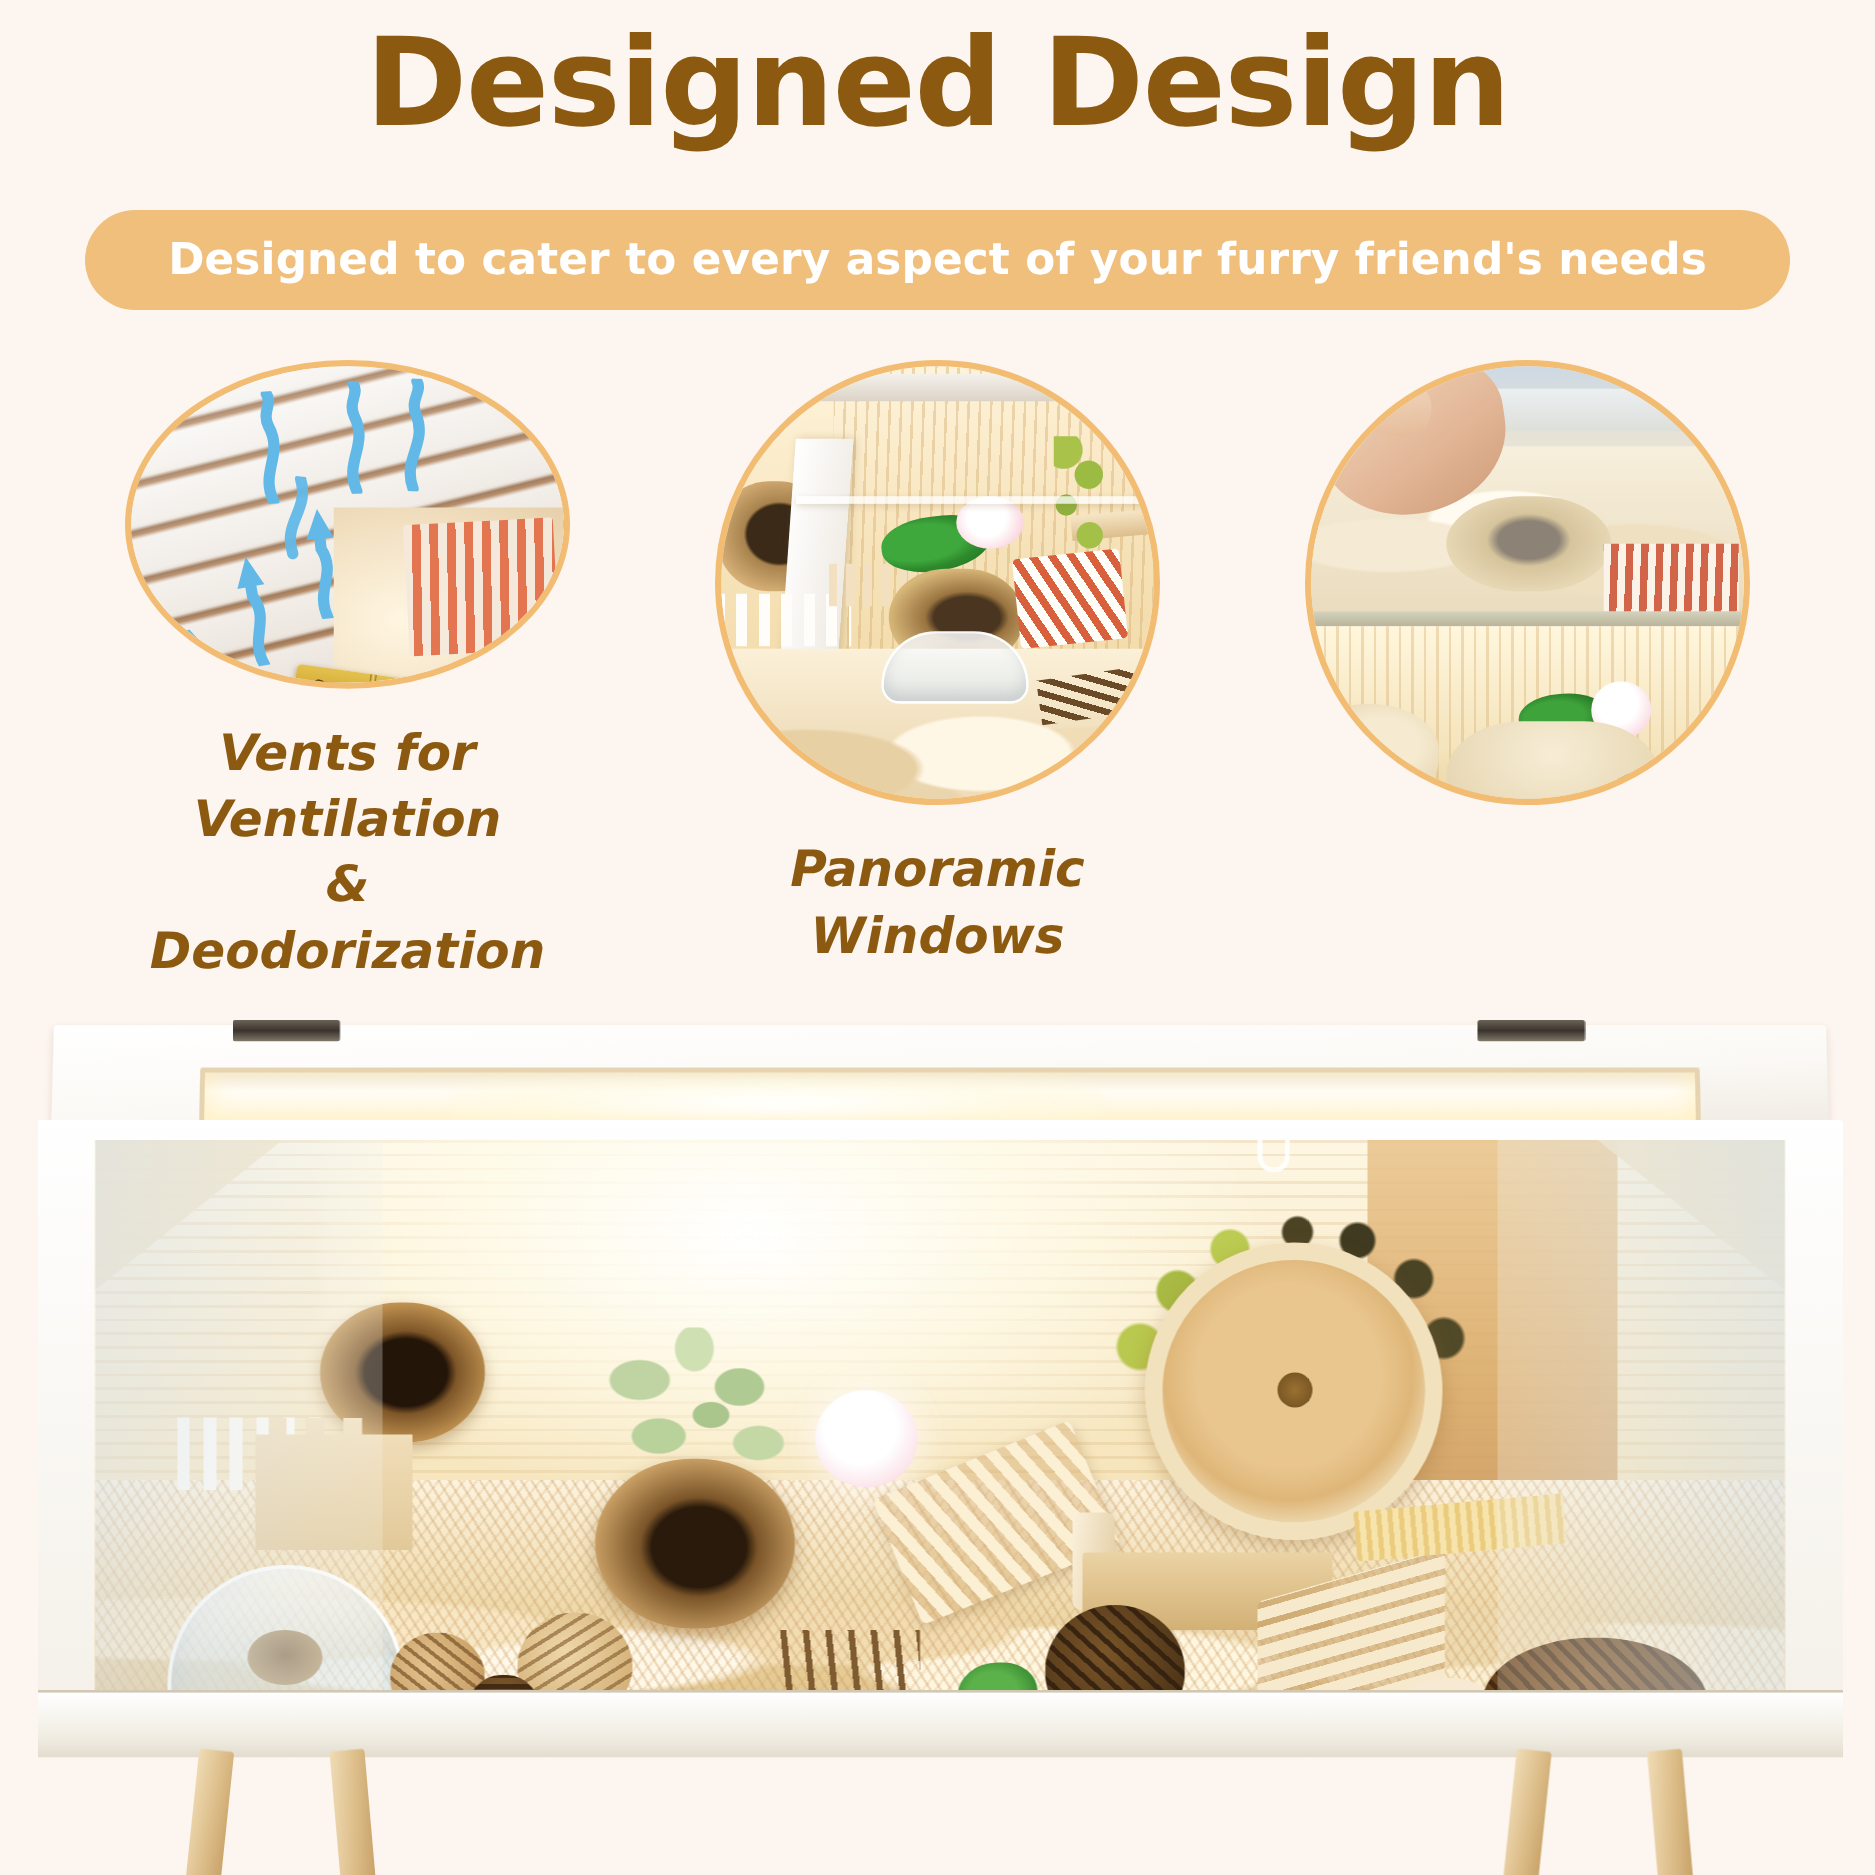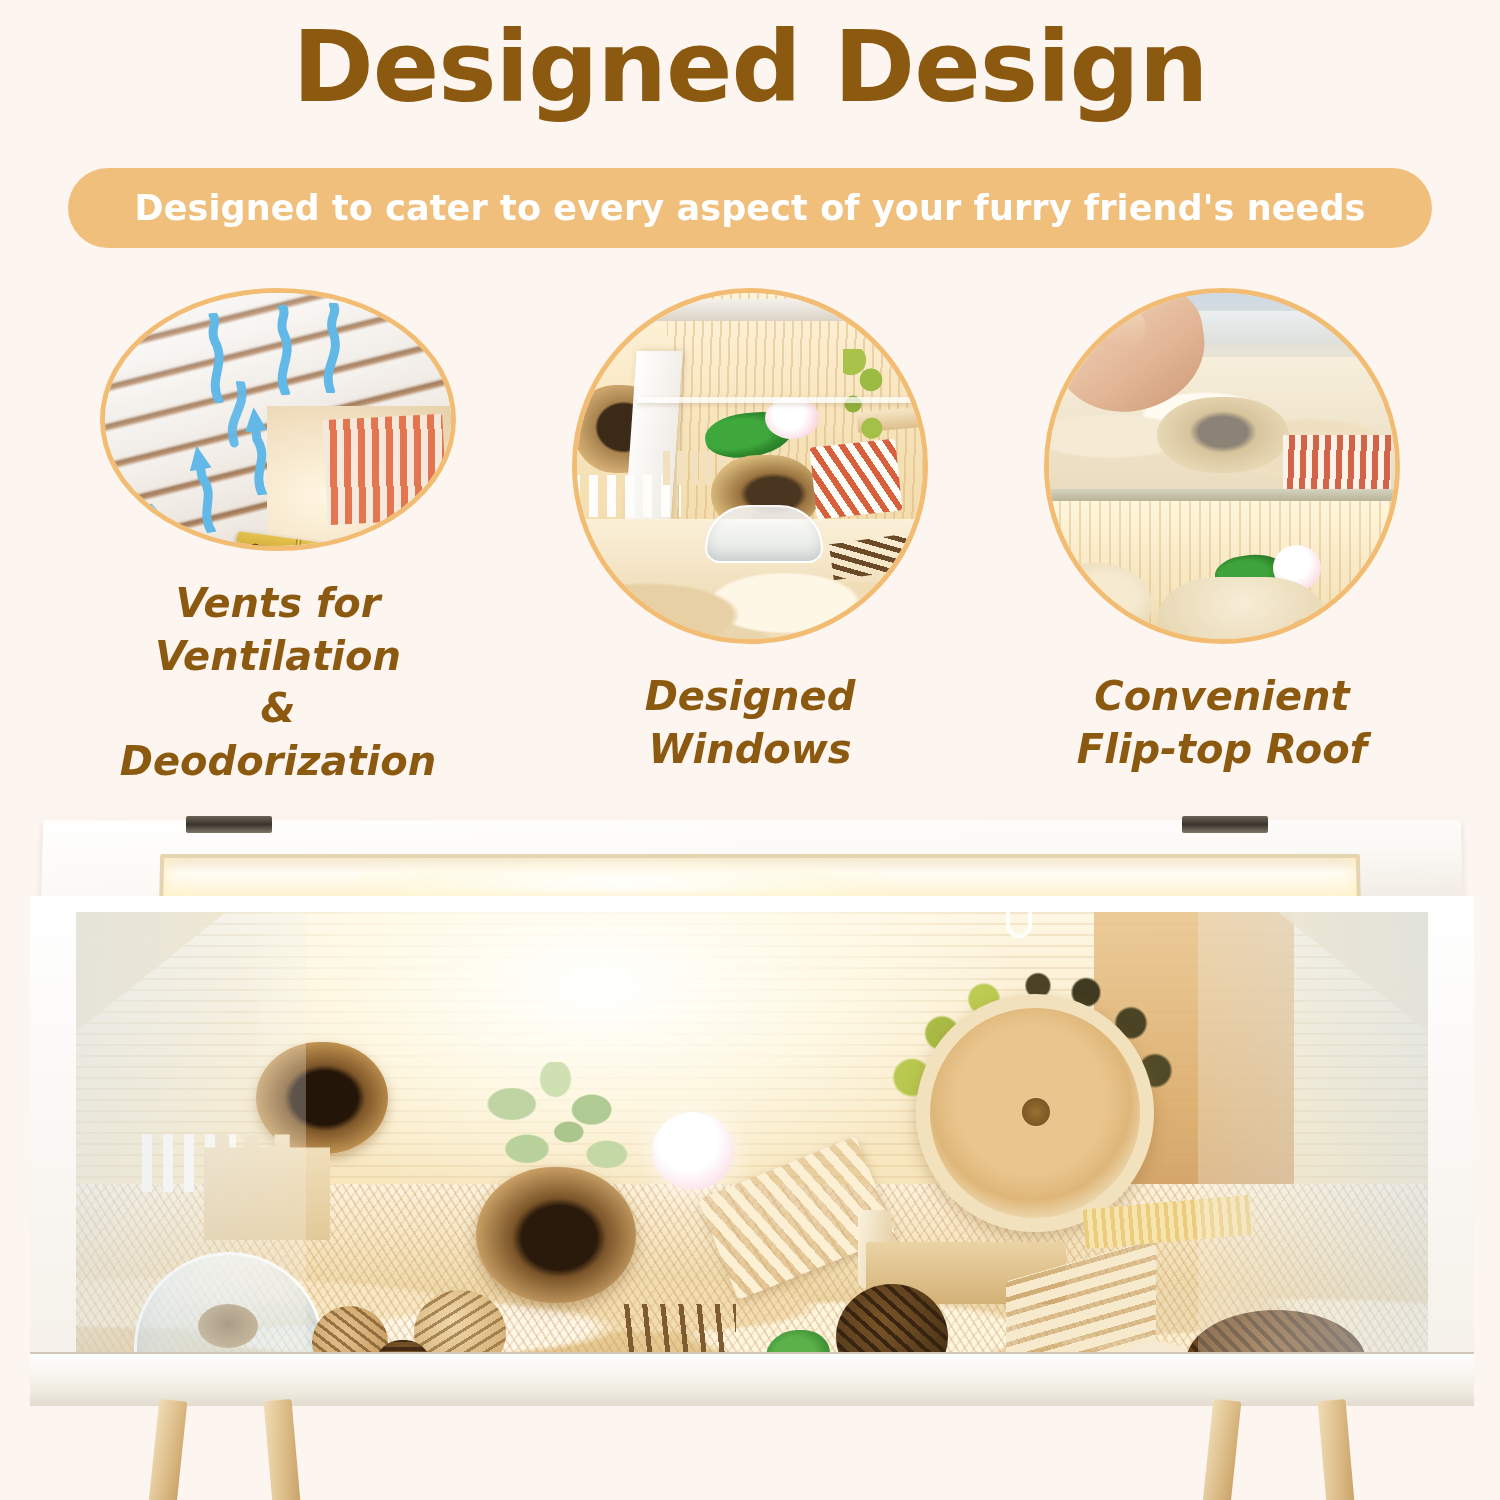--- a/index.html
+++ b/index.html
@@ -617,21 +617,21 @@
         <div class="c2-leaf"></div>
         <div class="c2-flower"></div>
         <div class="c2-basket"></div>
         <div class="c2-ladder"></div>
         <div class="c2-glassline"></div>
         <div class="c2-bedding"></div>
         <div class="c2-dome"></div>
         <div class="c2-sticks"></div>
       </div>
     </div>
-    <div class="feature-label">Designed
+    <div class="feature-label">Panoramic
 Windows</div>
   </div>
 
   <div class="feature">
     <div class="circle-wrap">
       <div class="circle-inner">
         <div class="c3-top"></div>
         <div class="c3-lid"></div>
         <div class="c3-bedding"></div>
         <div class="c3-nest"></div>
@@ -643,22 +643,20 @@
         <div class="c3-bottom">
           <div class="c3-bottom-planks"></div>
         </div>
         <div class="c3-hutL"></div>
         <div class="c3-pot"></div>
         <div class="c3-leaf"></div>
         <div class="c3-flower"></div>
         <div class="c3-mound"></div>
       </div>
     </div>
-    <div class="feature-label">Convenient
-Flip-top Roof</div>
   </div>
 
 </div>
 
 <div class="product">
 
   <div class="lid">
     <div class="lid-window"></div>
     <div class="lid-glow"></div>
   </div>

